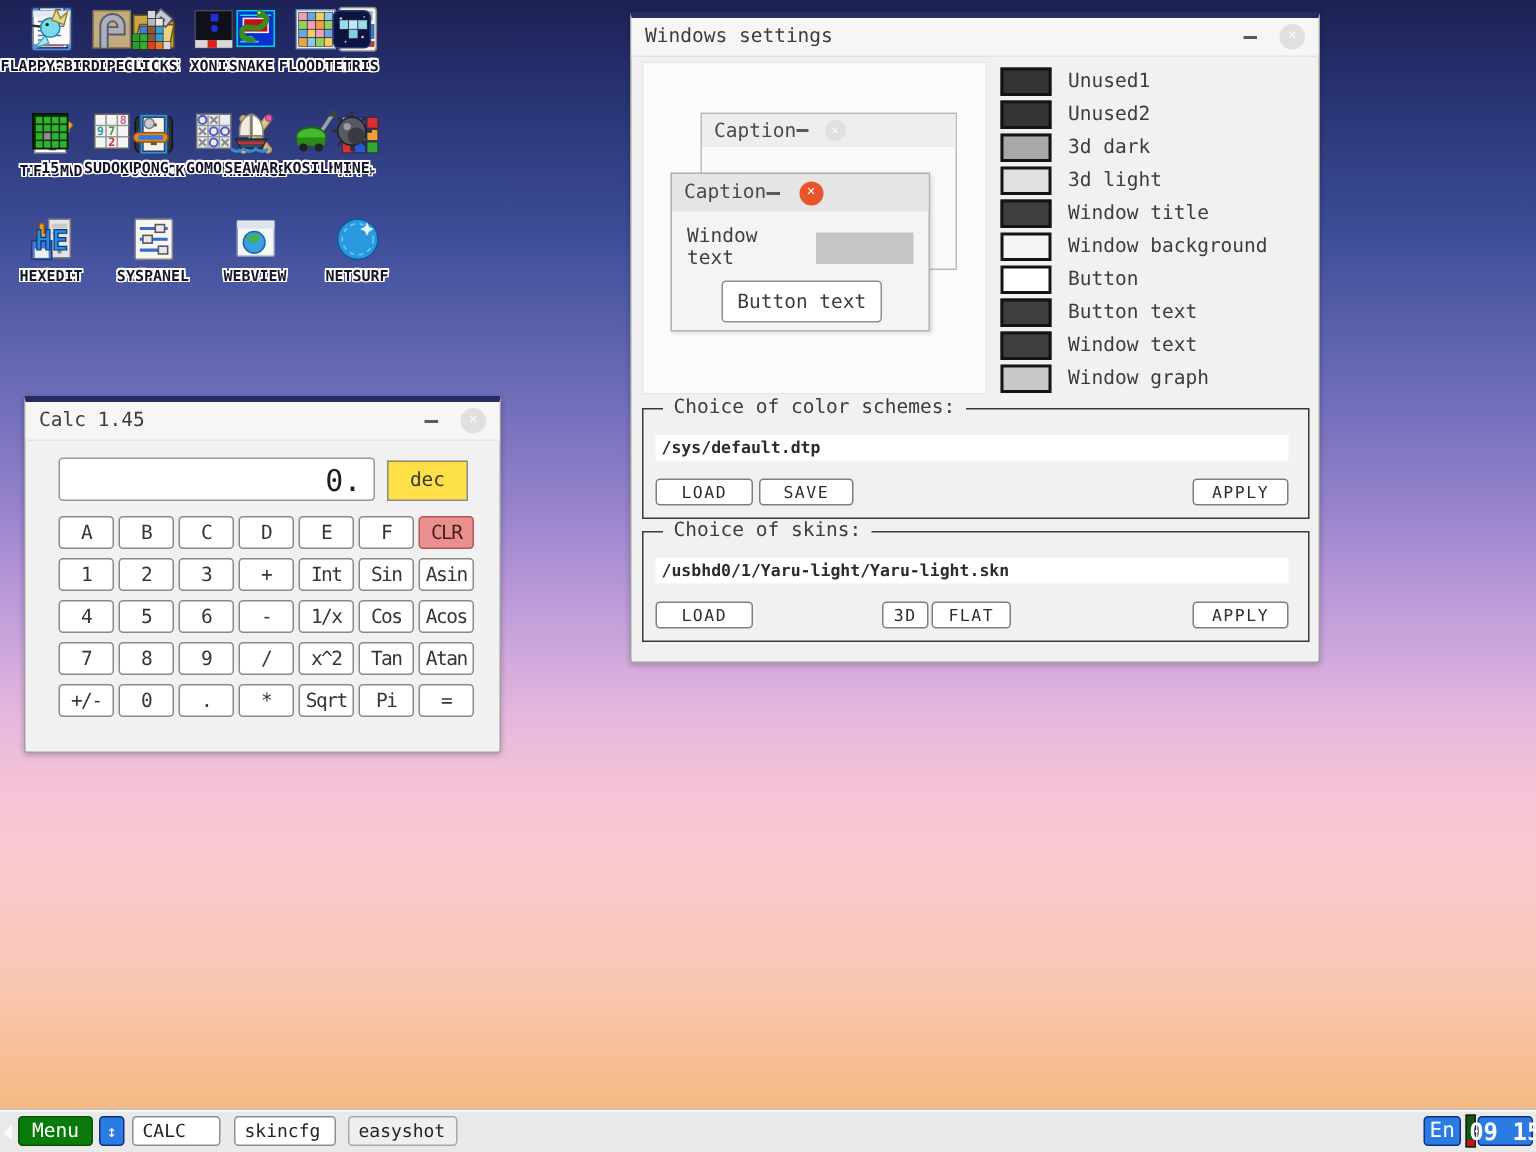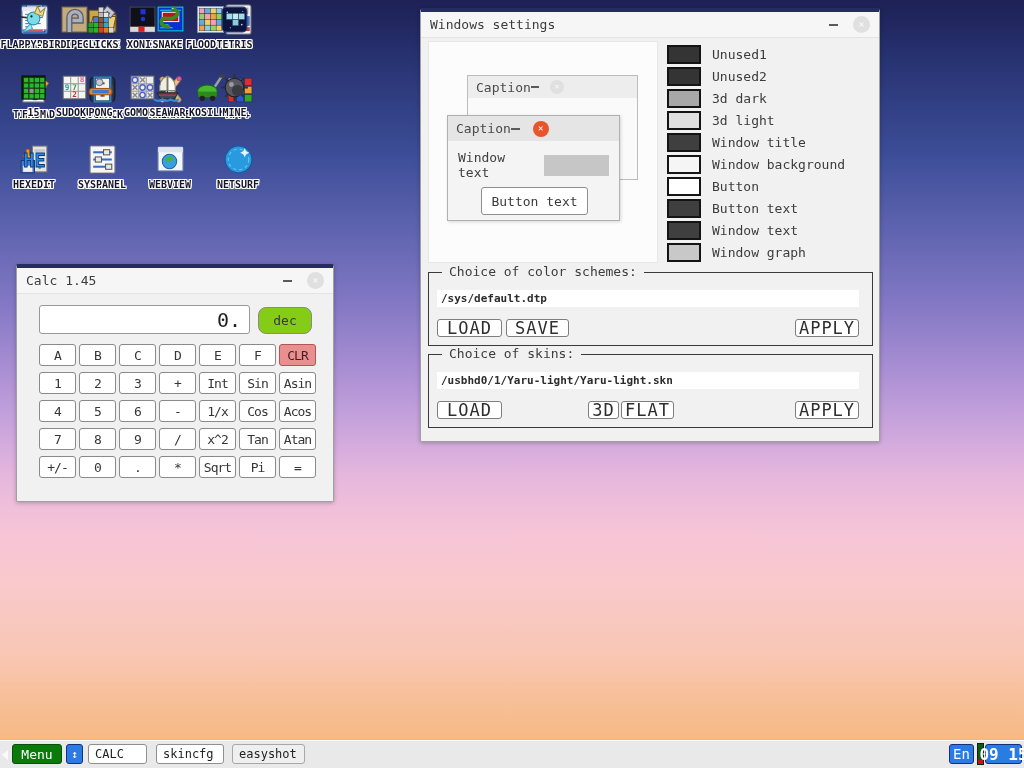--- a/index.html
+++ b/index.html
@@ -60,35 +60,35 @@
   .clbl{margin-left:11px;font-size:13px;color:#3c3c3c;white-space:nowrap;}
   
   .group{position:absolute;left:7px;width:443px;height:72px;border:1px solid #3a3a3a;text-decoration:underline;}
   #group-schemes{top:234px;}
   #group-skins{top:316px;}
   .gtitle{position:absolute;top:-9px;left:13px;background:#f1f1f1;padding:0 7px;
     font-size:13px;color:#3c3c3c;white-space:nowrap;}
   .gpath{position:absolute;left:8px;top:17px;right:13px;height:17px;background:#fff;
     border:0;font-family:inherit;font-size:11px;font-weight:bold;color:#2c2c2c;padding:0 4px;}
   .sbtn{position:absolute;height:18px;background:#fff;border:1px solid #7e7e7e;
-    border-radius:3px;font-family:inherit;font-size:17px;letter-spacing:1px;color:#2e2e2e;
+    border-radius:3px;font-family:inherit;font-size:11px;letter-spacing:1px;color:#2e2e2e;
     display:flex;align-items:center;justify-content:center;bottom:8px;}
   .b-load{left:8px;width:65px;}
   .b-save{left:77px;width:63px;}
   .b-apply{right:13px;width:64px;}
   .b-3d{left:159px;width:31px;}
   .b-flat{left:192px;width:53px;}
   
   #calc{left:16px;top:264px;width:316px;height:233px;}
   #calc .win-body{height:204px;}
   .cdisplay{position:absolute;left:22px;top:11px;width:211px;height:29px;background:#fff;
     border:1px solid #989898;border-radius:3px;display:flex;align-items:center;
     justify-content:flex-end;padding-right:8px;font-size:20px;color:#1e1e1e;box-sizing:border-box;}
-  .cdec{position:absolute;left:241px;top:13px;width:54px;height:27px;background:#84cc16;
-    border:1px solid #8a8a8a;border-radius:8px;font-family:inherit;font-size:13px;color:#3a3a3a;
+  .cdec{position:absolute;left:241px;top:13px;width:54px;height:27px;background:#fde047;
+    border:1px solid #8a8a8a;border-radius:0;font-family:inherit;font-size:13px;color:#3a3a3a;
     display:flex;align-items:center;justify-content:center;box-sizing:border-box;}
   .keypad{position:absolute;left:22px;top:50px;display:grid;
     grid-template-columns:repeat(7,37px);grid-auto-rows:22px;column-gap:3px;row-gap:6px;}
   .ckey{background:#fff;border:1px solid #8a8a8a;border-radius:3px;font-family:inherit;
     font-size:13px;color:#363636;display:flex;align-items:center;justify-content:center;
     padding:0;letter-spacing:-1px;}
   .ckey.clr{background:#e89090;border-color:#b35555;color:#4a1d1d;}
   
   .taskbar{position:absolute;left:0;right:0;bottom:0;height:27px;background:#e9e9e9;
     border-top:1px solid #fdfdfd;box-shadow:0 -1px 0 #c2c2c2;}

